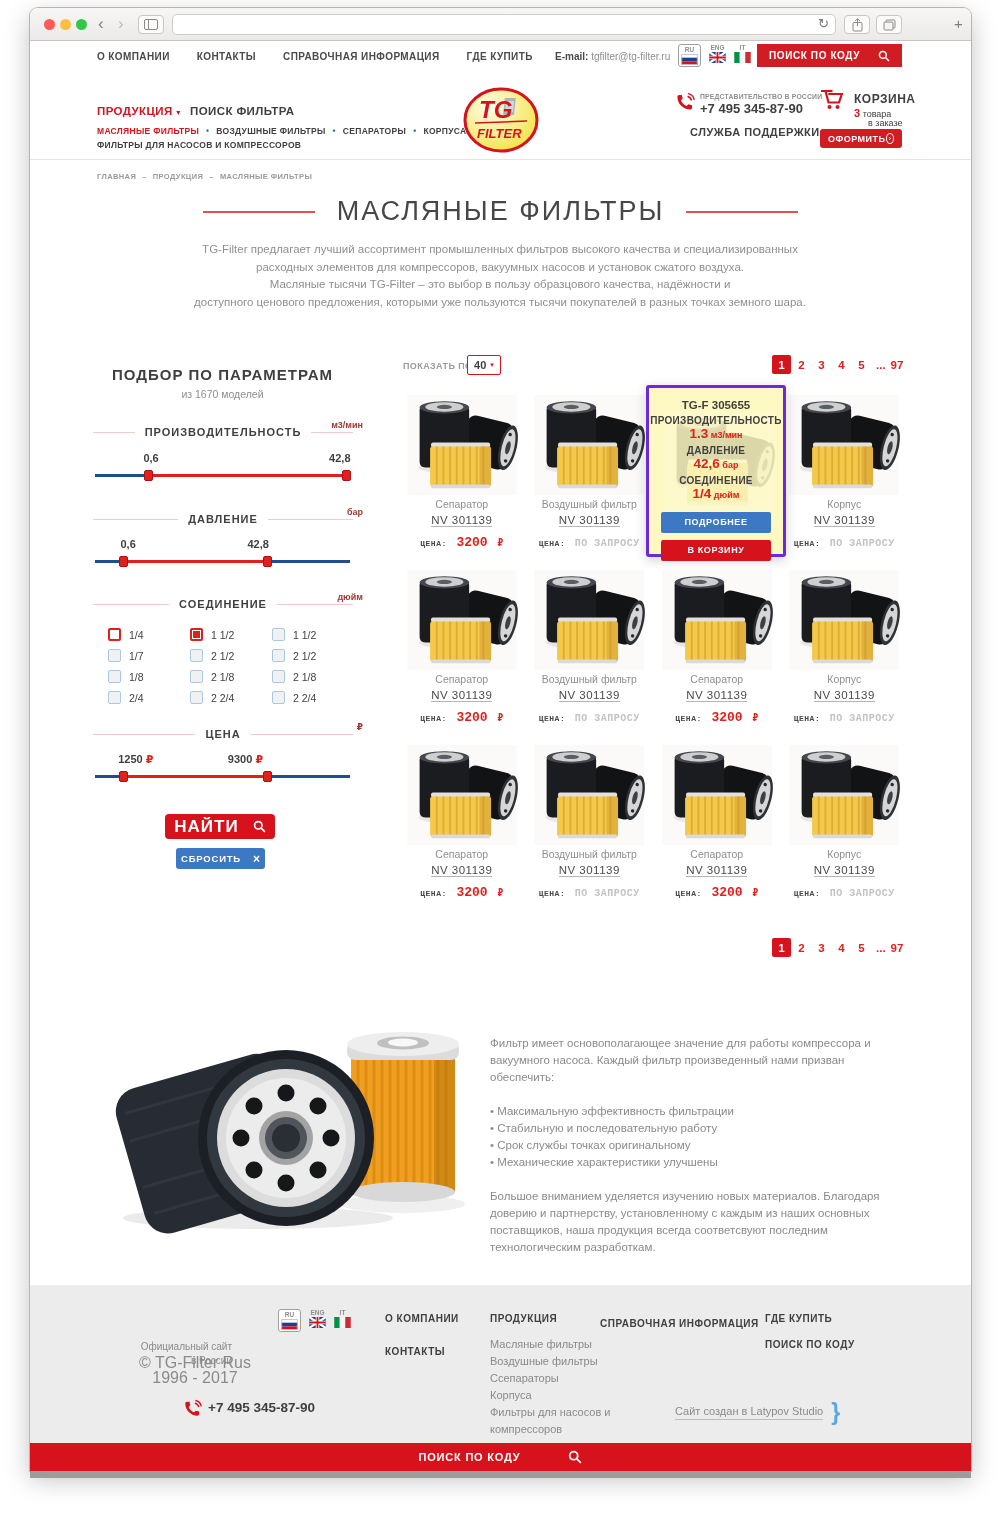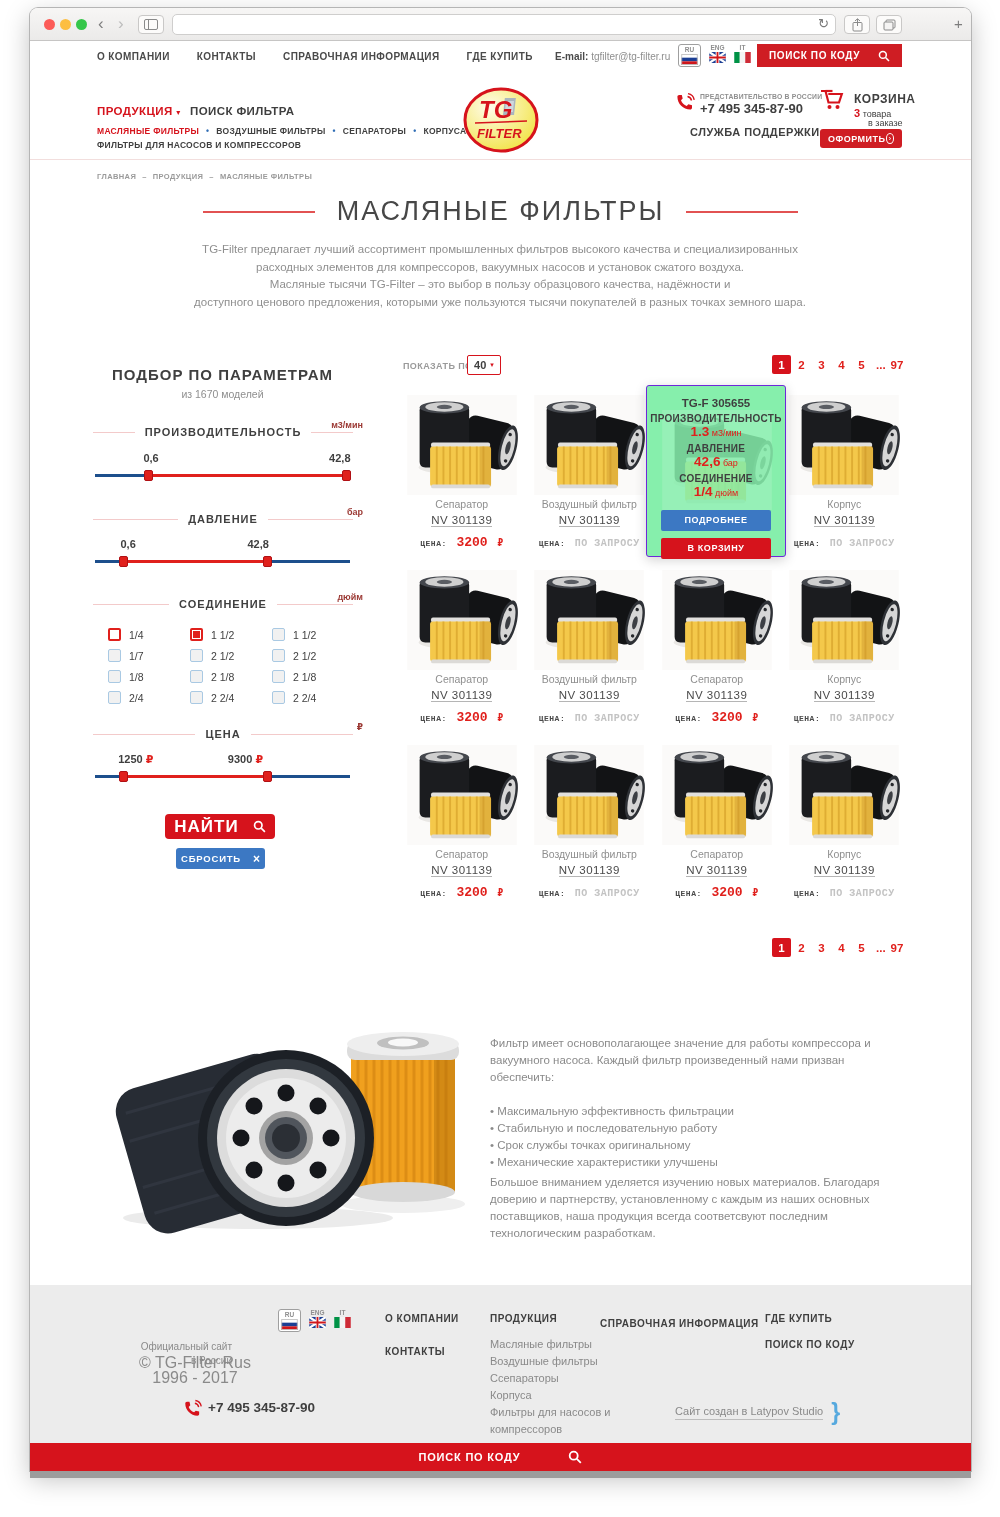--- a/index.html
+++ b/index.html
@@ -117,38 +117,38 @@
   .cell { position:relative; text-align:center; }
   .pimg { width:112px; height:100px; display:block; margin:0 auto; }
   .pname { font-size:10.5px; color:#8f8f8f; margin-top:3px; }
   .pcode { display:inline-block; font-size:11.5px; color:#4a4a4a; border-bottom:1px solid #b5b5b5; margin-top:3px;
            letter-spacing:.5px; }
   .pprice { margin-top:5px;font-family:Liberation Mono, monospace; }
   .plab { font-size:8px; font-weight:bold; color:#4a4a4a; letter-spacing:.5px; }
   .pval { color:#e0201c; font-weight:bold; font-size:13px; }
   .pcur { color:#e0201c; font-size:10px; font-weight:bold; }
   .request .pval { color:#c3c3c3; font-size:10px; letter-spacing:.5px; }
-  .hcard { position:absolute; left:-7px; top:-10px; width:140px; height:172px; background:#86efac; border:1px solid #6d28d9;
+  .hcard { position:absolute; left:-7px; top:-10px; width:140px; height:172px; background:#fef9c3; border:3px solid #6d28d9;
            border-radius:3px; box-shadow:0 3px 12px rgba(0,0,0,.18); z-index:5; padding-top:11px; text-align:center; }
   .hghost { position:absolute; left:14px; top:24px; width:112px; height:100px; opacity:.14; }
   .hcode { position:relative; font-size:11.5px; font-weight:bold; color:#3f3f3f; }
   .hlabel { position:relative; font-size:10px; font-weight:bold; color:#3f3f3f; letter-spacing:.3px; margin-top:4px; }
-  .hval { position:relative; font-size:9px; font-weight:normal; color:#e0201c; }
+  .hval { position:relative; font-size:9px; font-weight:bold; color:#e0201c; }
   .hval b { font-size:13.5px; }
   .hbtn { position:relative; display:block; width:110px; height:21px; line-height:21px; margin:7px auto 0; border-radius:2px;
           color:#fff; font-size:9px; font-weight:bold; letter-spacing:.6px; }
   .hbtn.blue { background:#3c78c3; margin-top:11px; }
   .hbtn.red { background:#d6131c; }
 
   
   .info-img { position:absolute; left:78px; top:978px; }
   .info-text { position:absolute; left:460px; top:1027px; width:408px; font-size:11.5px; color:#8a8a8a; line-height:17px; }
   .info-text .para { margin-bottom:17px; }
   .bullet::before { content:"• "; }
-  .bullets { margin-bottom:3px; }
+  .bullets { margin-bottom:17px; }
 
   
   .footer { position:absolute; left:0; top:1277px; width:941px; height:158px; background:#ececec; }
   .f-official { position:absolute; left:60px; top:27px; width:142px; text-align:right; font-size:10px; color:#8a8a8a; line-height:14px;margin-top:28px; }
   .footer .langs { left:248px; top:24px; }
   .f-copy { position:absolute; left:85px; top:70px; width:160px; text-align:center; font-size:16px; color:#8a8a8a; line-height:15px; }
   .f-phone-icon { position:absolute; left:153px; top:114px; }
   .f-phone { position:absolute; left:178px; top:115px; font-size:13.5px; font-weight:bold; color:#3f3f3f; }
   .f-title { font-size:10px; font-weight:bold; color:#3f3f3f; letter-spacing:.5px; }
   .f-col-about { position:absolute; left:355px; top:28px; display:flex; flex-direction:column; gap:22px; }

